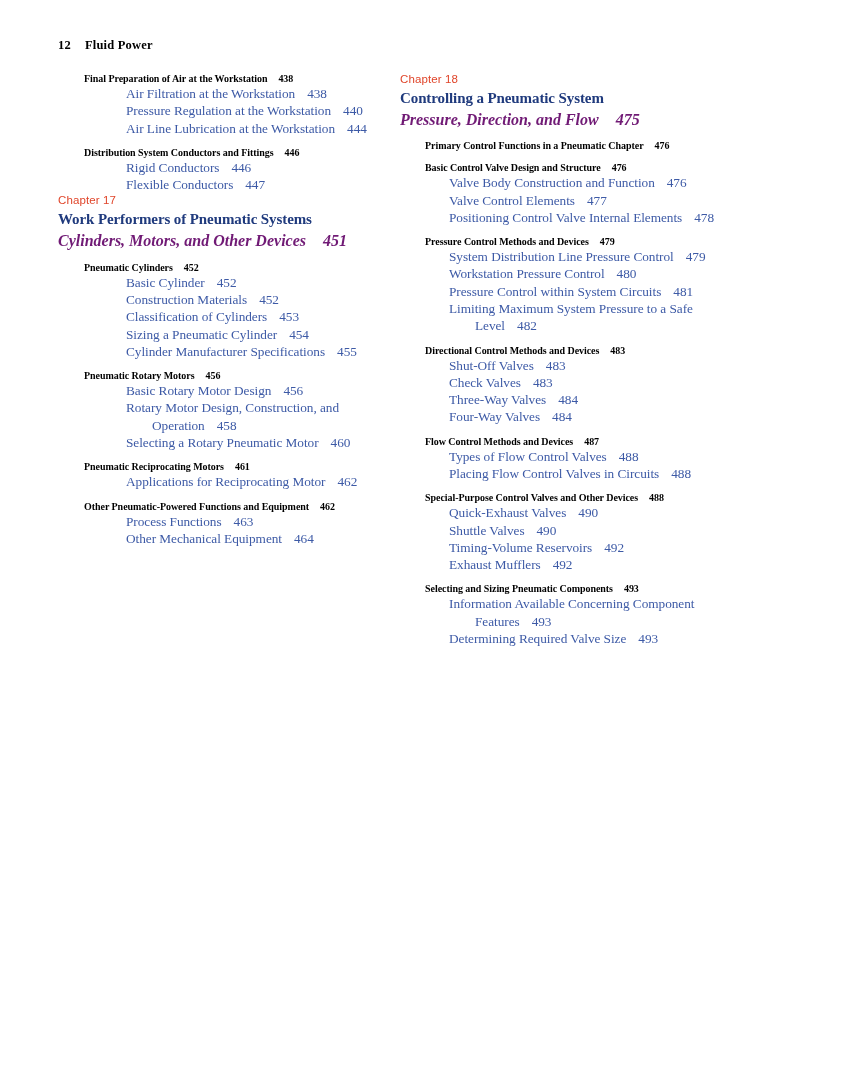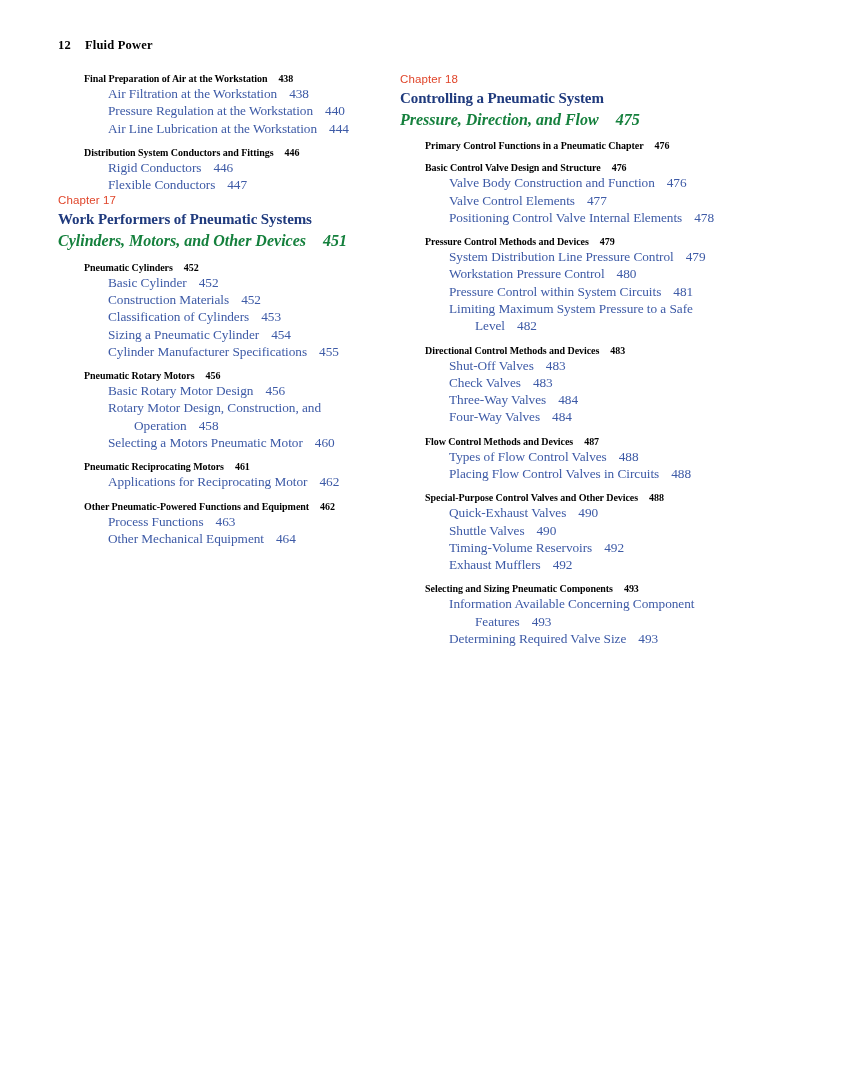--- a/index.html
+++ b/index.html
@@ -67,21 +67,21 @@
     font-size: 15px;
     font-weight: bold;
     color: #1f3a7d;
     line-height: 1.22;
     letter-spacing: -0.1px;
   }
   .chapter-subtitle {
     font-size: 16px;
     font-weight: bold;
     font-style: italic;
-    color: #15803d;
+    color: #701a75;
     line-height: 1.28;
     margin-top: 3px;
     padding-left: 0;
     text-indent: 0;
   }
   .chapter-subtitle .hang {
     display: block;
     padding-left: 26px;
     text-indent: -26px;
   }
@@ -119,21 +119,21 @@
     margin-left: 11px;
   }
 
   
   .lvl2 {
     font-size: 13.3px;
     font-weight: normal;
     color: #3d5aa6;
     padding-left: 26px;
     text-indent: -26px;
-    margin-left: 50px;
+    margin-left: 68px;
     letter-spacing: -0.05px;
   }
   .lvl2 .pg {
     margin-left: 12px;
   }
 
   
   .col-right .lvl1 { margin-left: 25px; }
   .col-right .lvl2 { margin-left: 49px; }
 </style>
@@ -171,21 +171,21 @@
           <div class="entry lvl2"><span>Basic Cylinder</span><span class="pg">452</span></div>
           <div class="entry lvl2"><span>Construction Materials</span><span class="pg">452</span></div>
           <div class="entry lvl2"><span>Classification of Cylinders</span><span class="pg">453</span></div>
           <div class="entry lvl2"><span>Sizing a Pneumatic Cylinder</span><span class="pg">454</span></div>
           <div class="entry lvl2"><span>Cylinder Manufacturer Specifications</span><span class="pg">455</span></div>
         </div>
         <div class="toc-group">
           <div class="entry lvl1"><span>Pneumatic Rotary Motors</span><span class="pg">456</span></div>
           <div class="entry lvl2"><span>Basic Rotary Motor Design</span><span class="pg">456</span></div>
           <div class="entry lvl2"><span>Rotary Motor Design, Construction, and Operation</span><span class="pg">458</span></div>
-          <div class="entry lvl2"><span>Selecting a Motors Pneumatic Motor</span><span class="pg">460</span></div>
+          <div class="entry lvl2"><span>Selecting a Rotary Pneumatic Motor</span><span class="pg">460</span></div>
         </div>
         <div class="toc-group">
           <div class="entry lvl1"><span>Pneumatic Reciprocating Motors</span><span class="pg">461</span></div>
           <div class="entry lvl2"><span>Applications for Reciprocating Motor</span><span class="pg">462</span></div>
         </div>
         <div class="toc-group">
           <div class="entry lvl1"><span>Other Pneumatic-Powered Functions and Equipment</span><span class="pg">462</span></div>
           <div class="entry lvl2"><span>Process Functions</span><span class="pg">463</span></div>
           <div class="entry lvl2"><span>Other Mechanical Equipment</span><span class="pg">464</span></div>
         </div>

